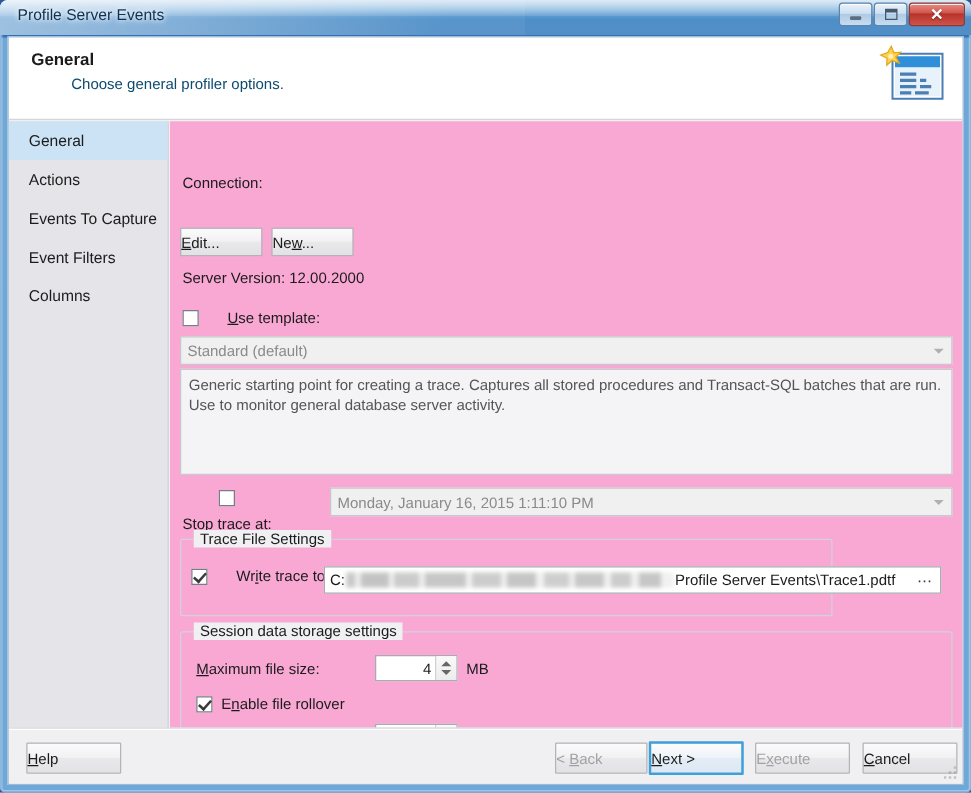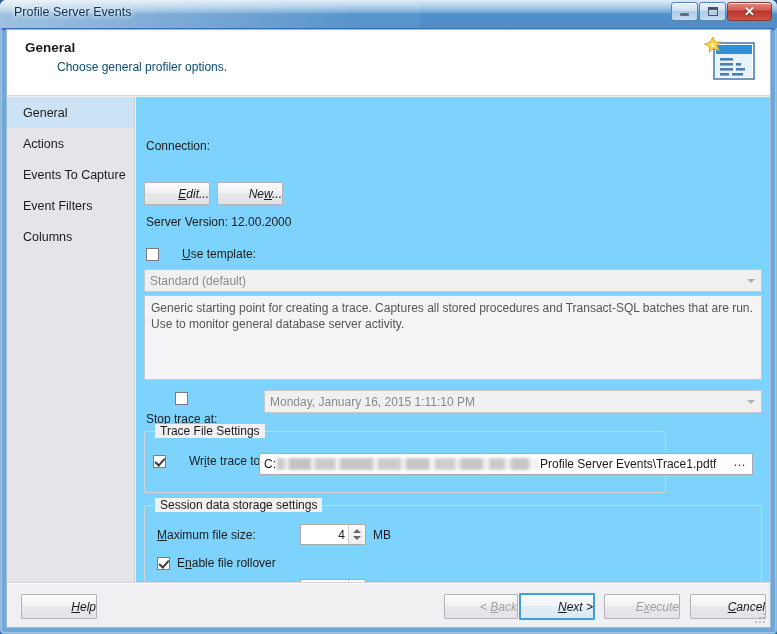--- a/index.html
+++ b/index.html
@@ -137,21 +137,21 @@
     cursor: default;
   }
   .side-item.selected {
     background: #cce2f5;
   }
 
   
   .content {
     position: absolute; left: 129px; top: 67px;
     width: 634px; height: 510px;
-    background: #7dd3fc;
+    background: #f9a8d4;
   }
 
   .lbl { font-size: 12px; color: #1b1b1b; }
 
   .combo {
     position: absolute;
     height: 23px;
     background: #ffffff;
     border: 1px solid #a9a9b0;
     display: flex; align-items: center;
@@ -173,24 +173,23 @@
     width: 11px; height: 11px;
     background: #2ecc40;
     margin-right: 7px;
     border: 1px solid #28a838;
   }
 
   .btn {
     border: 1px solid #b4b4b8;
     background: linear-gradient(180deg, #fbfbfc 0%, #f1f1f3 48%, #e9e9ec 50%, #e2e2e6 100%);
     font-size: 12px; color: #1b1b1b;
-    display: flex; align-items: center; justify-content: flex-end;
+    display: flex; align-items: center; justify-content: flex-start;
     cursor: default;
     border-radius: 1px;
-    font-style: italic;
   }
   .btn.disabled { color: #a2a2a6; }
   .btn.default {
     border: 2px solid #3f9fd8;
     background: linear-gradient(180deg, #fbfcfd 0%, #eef4f9 48%, #e4edf6 50%, #dde8f4 100%);
   }
   .u { text-decoration: underline; }
 
   
   .cb {

